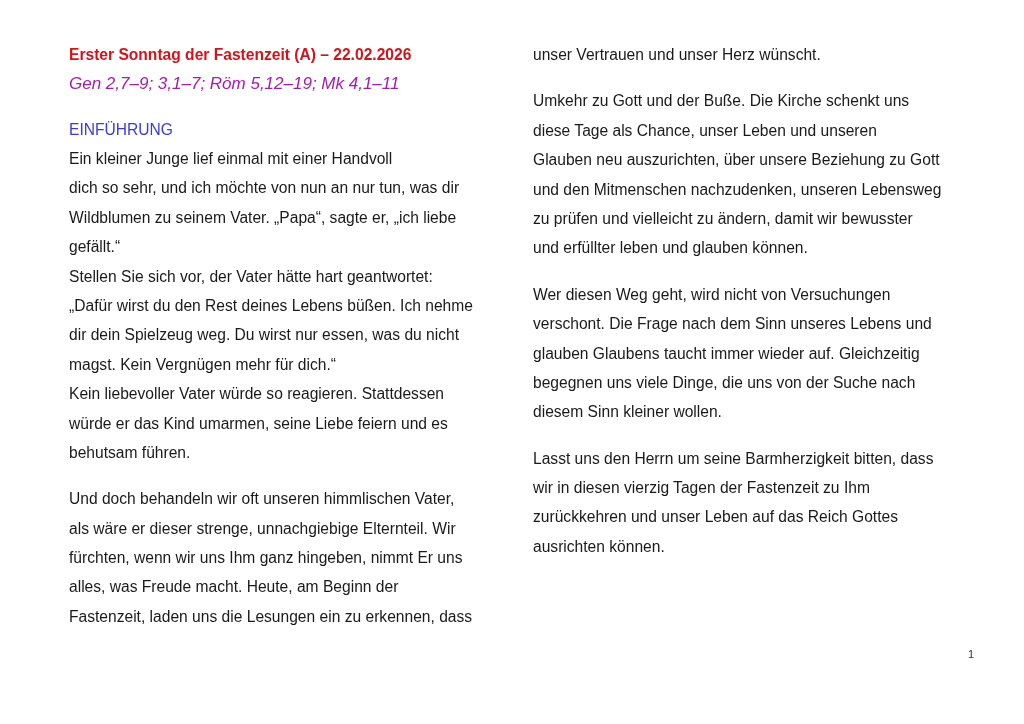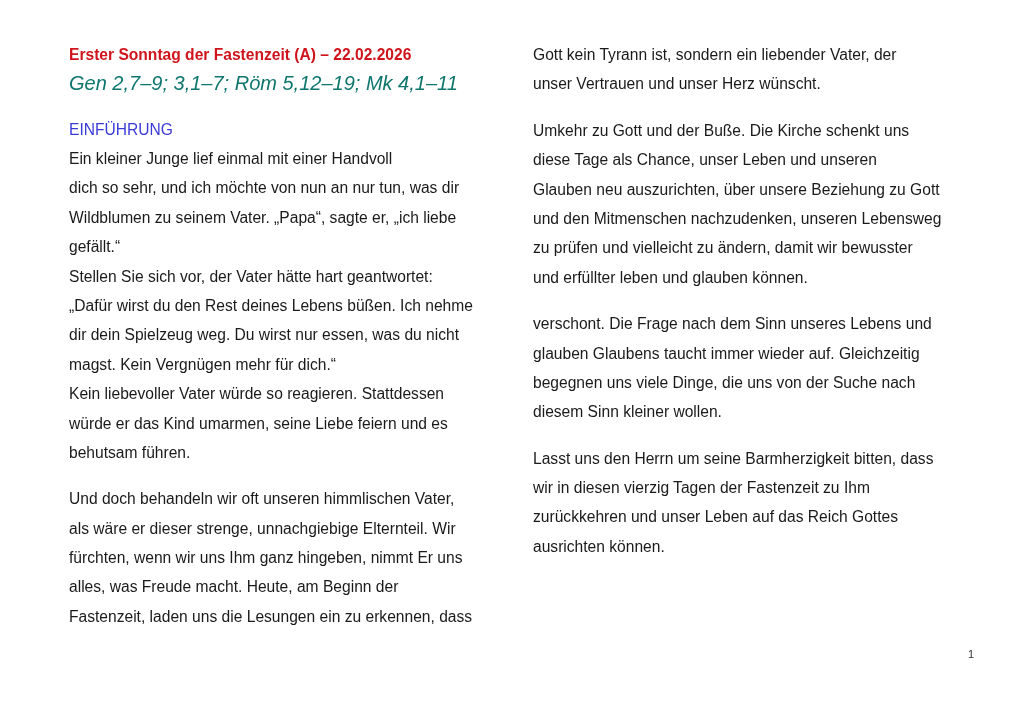--- a/index.html
+++ b/index.html
@@ -36,23 +36,23 @@
     }
     .title {
       color: #d0141c;
       font-weight: bold;
       font-size: 15.6px;
       line-height: 29px;
       height: 29px;
       white-space: nowrap;
     }
     .refs {
-      color: #0f766e;
+      color: #a21caf;
       font-style: italic;
-      font-size: 20px;
+      font-size: 17px;
       line-height: 29px;
       height: 29px;
       white-space: nowrap;
     }
     .heading {
       color: #3a3ad8;
       font-weight: normal;
       font-size: 15.6px;
       line-height: 29px;
       height: 29px;
@@ -98,38 +98,38 @@
       <div class="line">Und doch behandeln wir oft unseren himmlischen Vater,</div>
       <div class="line">als wäre er dieser strenge, unnachgiebige Elternteil. Wir</div>
       <div class="line">fürchten, wenn wir uns Ihm ganz hingeben, nimmt Er uns</div>
       <div class="line">alles, was Freude macht. Heute, am Beginn der</div>
       <div class="line">Fastenzeit, laden uns die Lesungen ein zu erkennen, dass</div>
     </div>
   </div>
 
   <div class="col col-right">
     <div>
-      <div class="line">Gott kein Tyrann ist, sondern ein liebender Vater, der</div>
       <div class="line">unser Vertrauen und unser Herz wünscht.</div>
     </div>
 
     <div class="gap"></div>
 
     <div>
       <div class="line">Umkehr zu Gott und der Buße. Die Kirche schenkt uns</div>
       <div class="line">diese Tage als Chance, unser Leben und unseren</div>
       <div class="line">Glauben neu auszurichten, über unsere Beziehung zu Gott</div>
       <div class="line">und den Mitmenschen nachzudenken, unseren Lebensweg</div>
       <div class="line">zu prüfen und vielleicht zu ändern, damit wir bewusster</div>
       <div class="line">und erfüllter leben und glauben können.</div>
     </div>
 
     <div class="gap"></div>
 
     <div>
+      <div class="line">Wer diesen Weg geht, wird nicht von Versuchungen</div>
       <div class="line">verschont. Die Frage nach dem Sinn unseres Lebens und</div>
       <div class="line">glauben Glaubens taucht immer wieder auf. Gleichzeitig</div>
       <div class="line">begegnen uns viele Dinge, die uns von der Suche nach</div>
       <div class="line">diesem Sinn kleiner wollen.</div>
     </div>
 
     <div class="gap"></div>
 
     <div>
       <div class="line">Lasst uns den Herrn um seine Barmherzigkeit bitten, dass</div>

